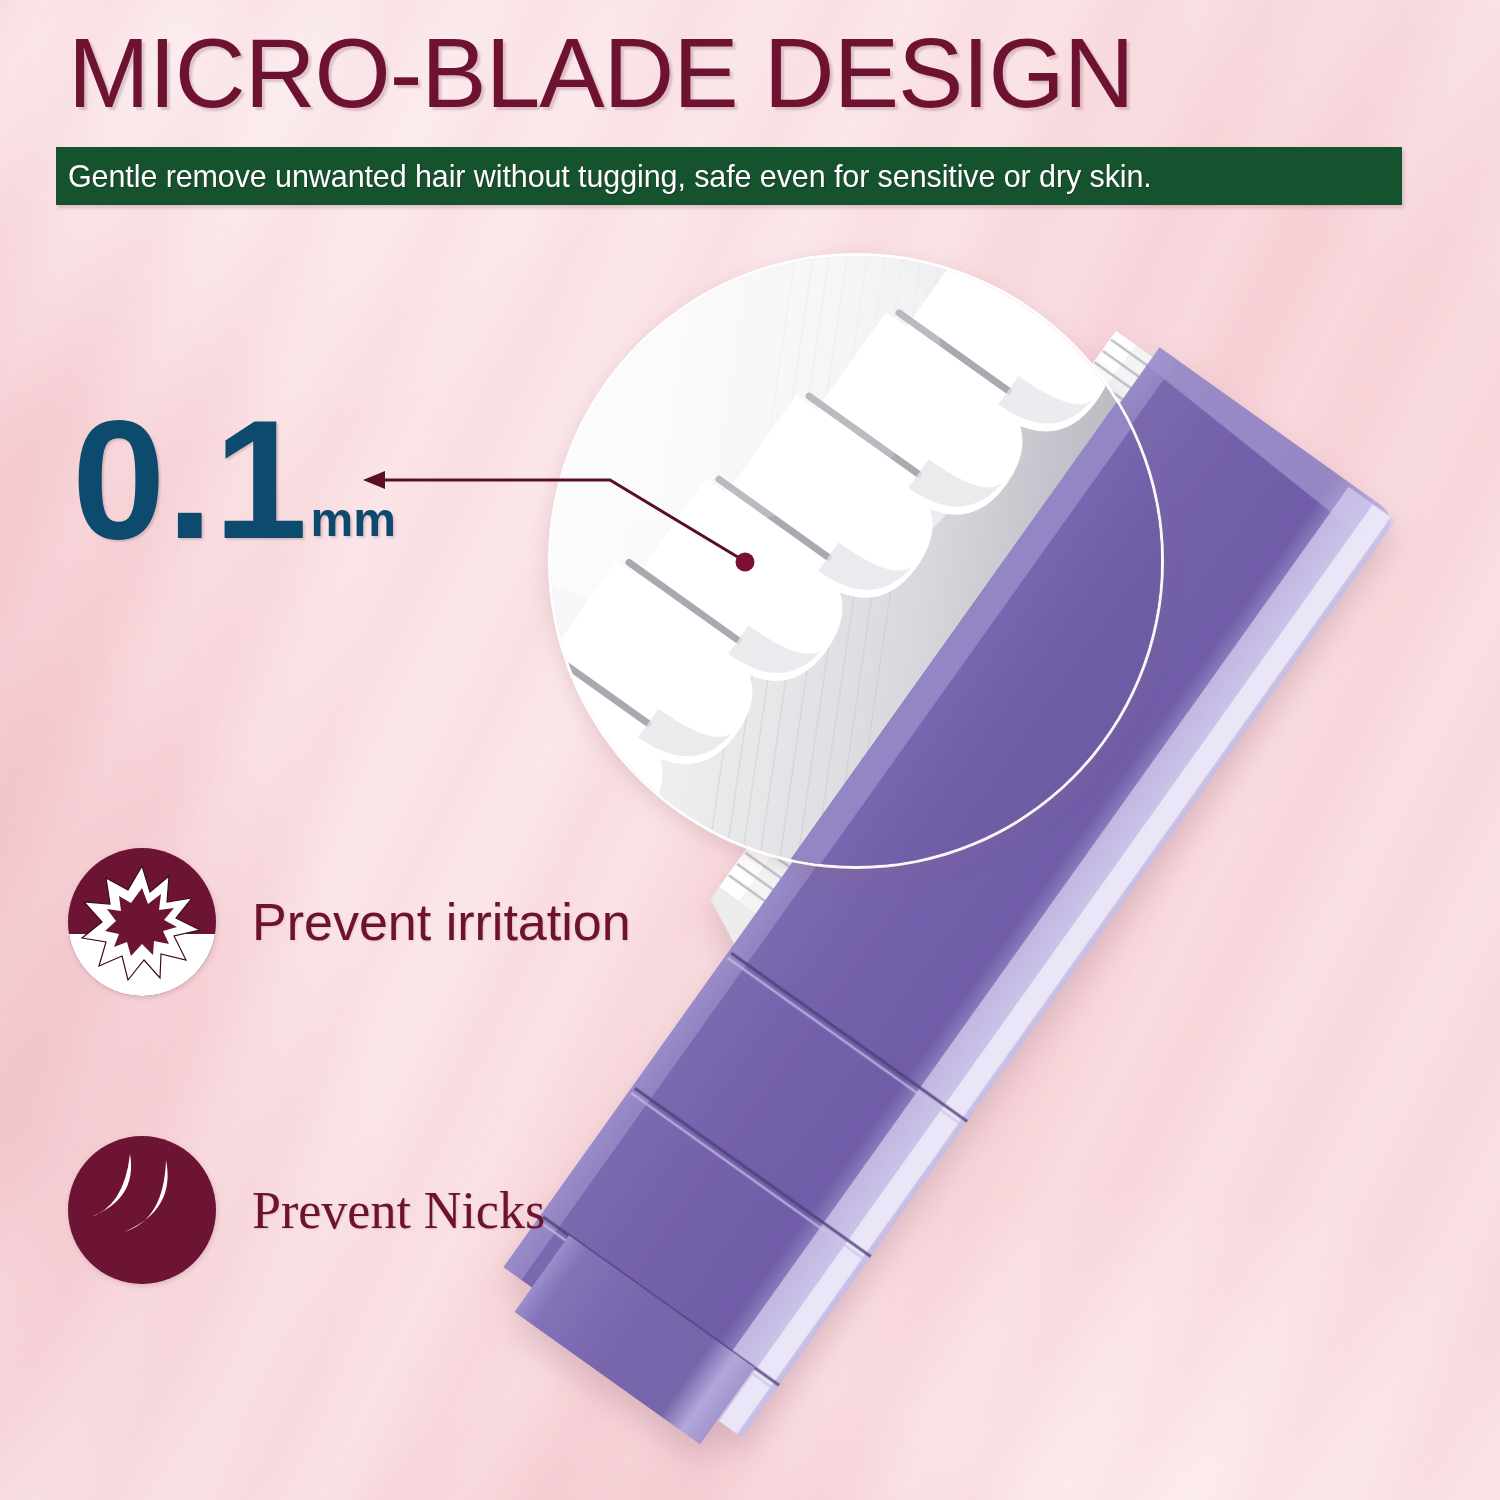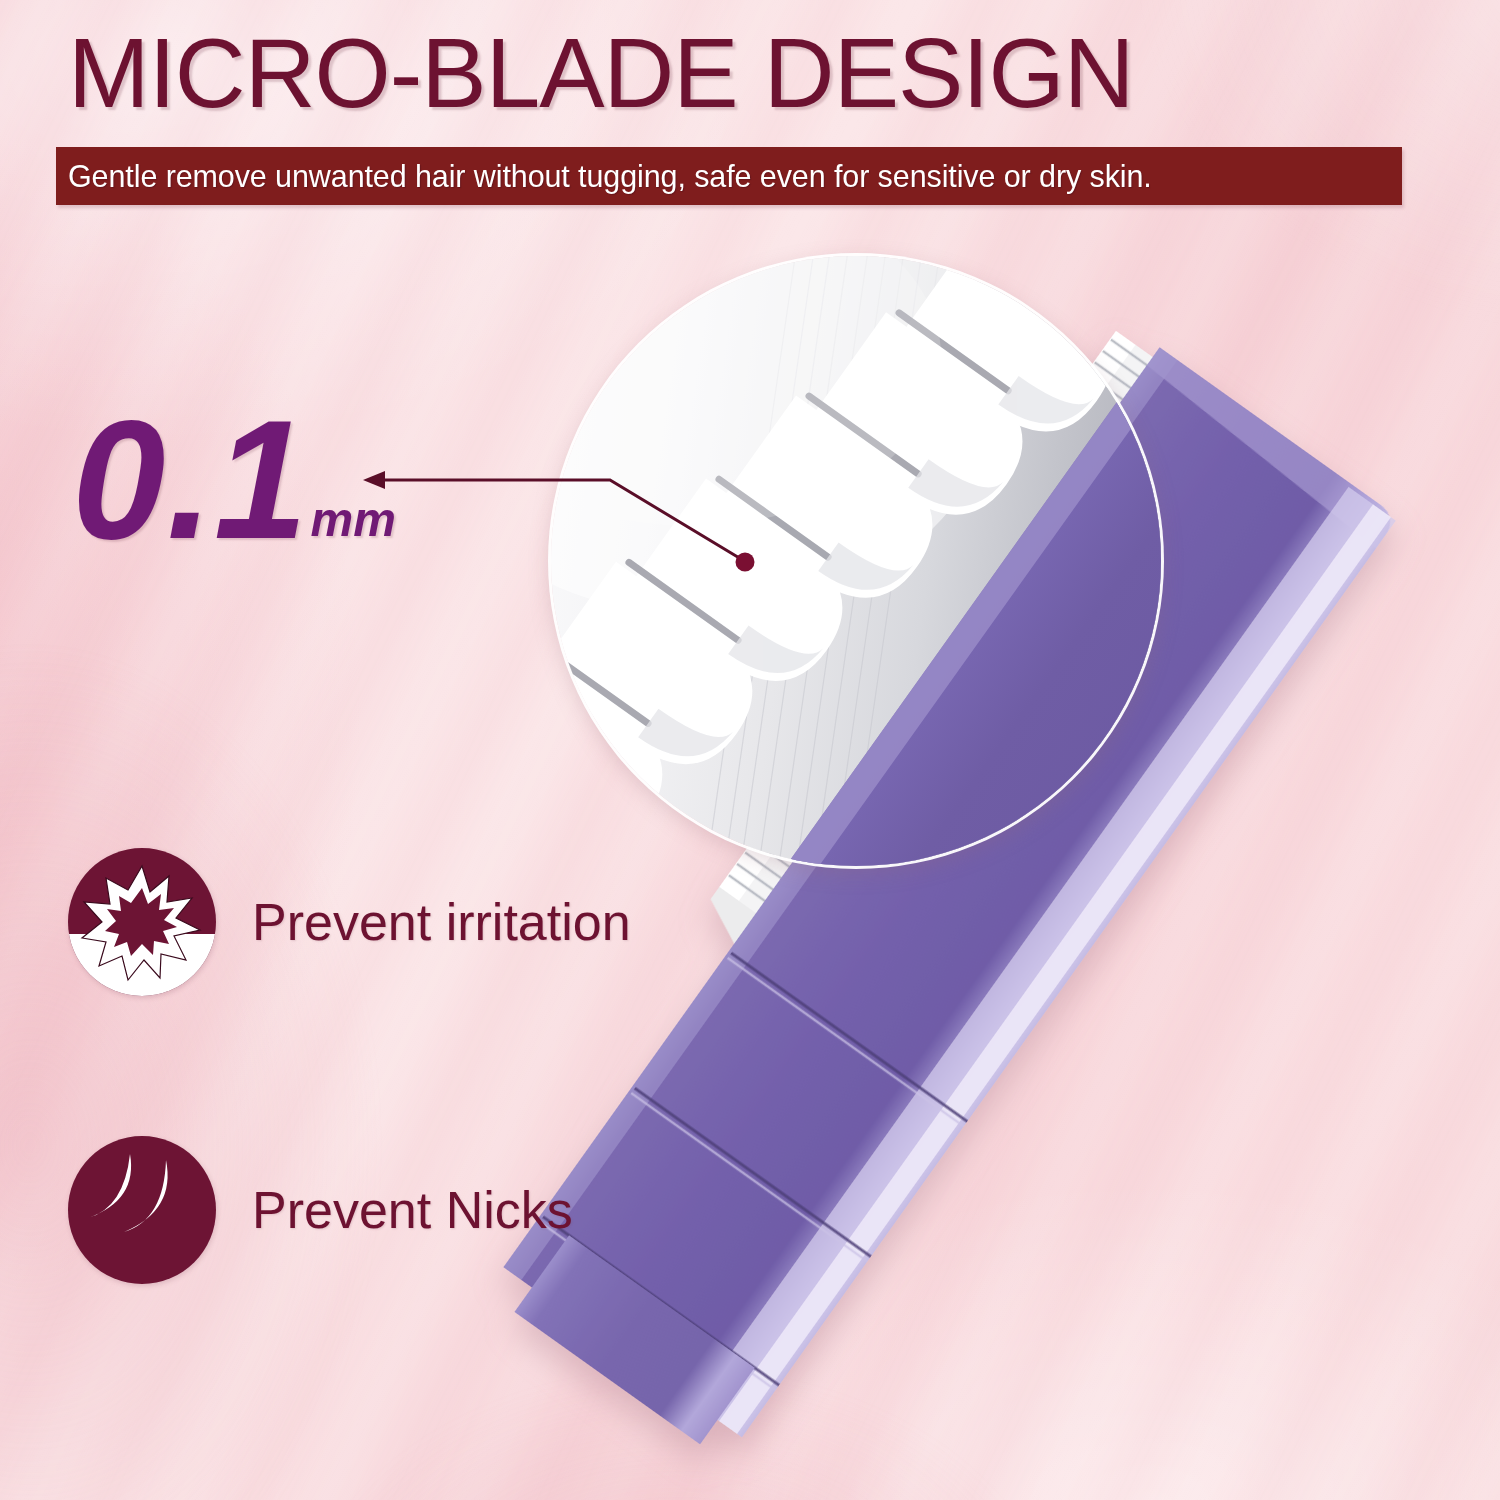--- a/index.html
+++ b/index.html
@@ -57,42 +57,41 @@
     letter-spacing: -1px;
     color: #6d1231;
     text-shadow: 3px 3px 2px rgba(120,60,78,0.22);
     white-space: nowrap;
     line-height: 1.05;
   }
   .subbanner {
     position: absolute;
     left: 56px; top: 147px;
     width: 1346px; height: 58px;
-    background: #7f1d1d;
+    background: #14532d;
     box-shadow: 2px 3px 3px rgba(130,70,88,0.22);
     display: flex; align-items: center;
   }
   .subbanner-text {
     color: #ffffff;
     font-size: 30.5px;
     letter-spacing: -0.1px;
     white-space: nowrap;
     padding-left: 12px;
     text-shadow: 1px 1px 1px rgba(60,10,25,0.35);
   }
 
   
   .measure {
     position: absolute;
     left: 72px; top: 396px;
-    color: #701a75;
+    color: #0c4a6e;
     display: flex;
     align-items: baseline;
     text-shadow: 2px 2px 2px rgba(120,60,78,0.20);
-    font-style: italic;
   }
   .measure-num {
     font-size: 168px;
     font-weight: bold;
     line-height: 1;
     letter-spacing: 1px;
   }
   .measure-unit {
     font-size: 48px;
     font-weight: bold;
@@ -122,21 +121,21 @@
       0 6px 22px rgba(150,105,120,0.28);
   }
 
   
   .feature {
     position: absolute;
     display: flex;
     align-items: center;
   }
   .feature-1 { left: 68px; top: 848px; }
-  .feature-2 { left: 68px; top: 1136px; }
+  .feature-2 { left: 68px; top: 1136px; font-family: Liberation Serif, serif; }
   .feature-icon {
     width: 148px; height: 148px;
     border-radius: 50%;
     background: #6d1434;
     position: relative;
     overflow: hidden;
     flex: 0 0 auto;
     box-shadow: 1px 2px 5px rgba(130,70,90,0.22);
   }
   .feature-label {

